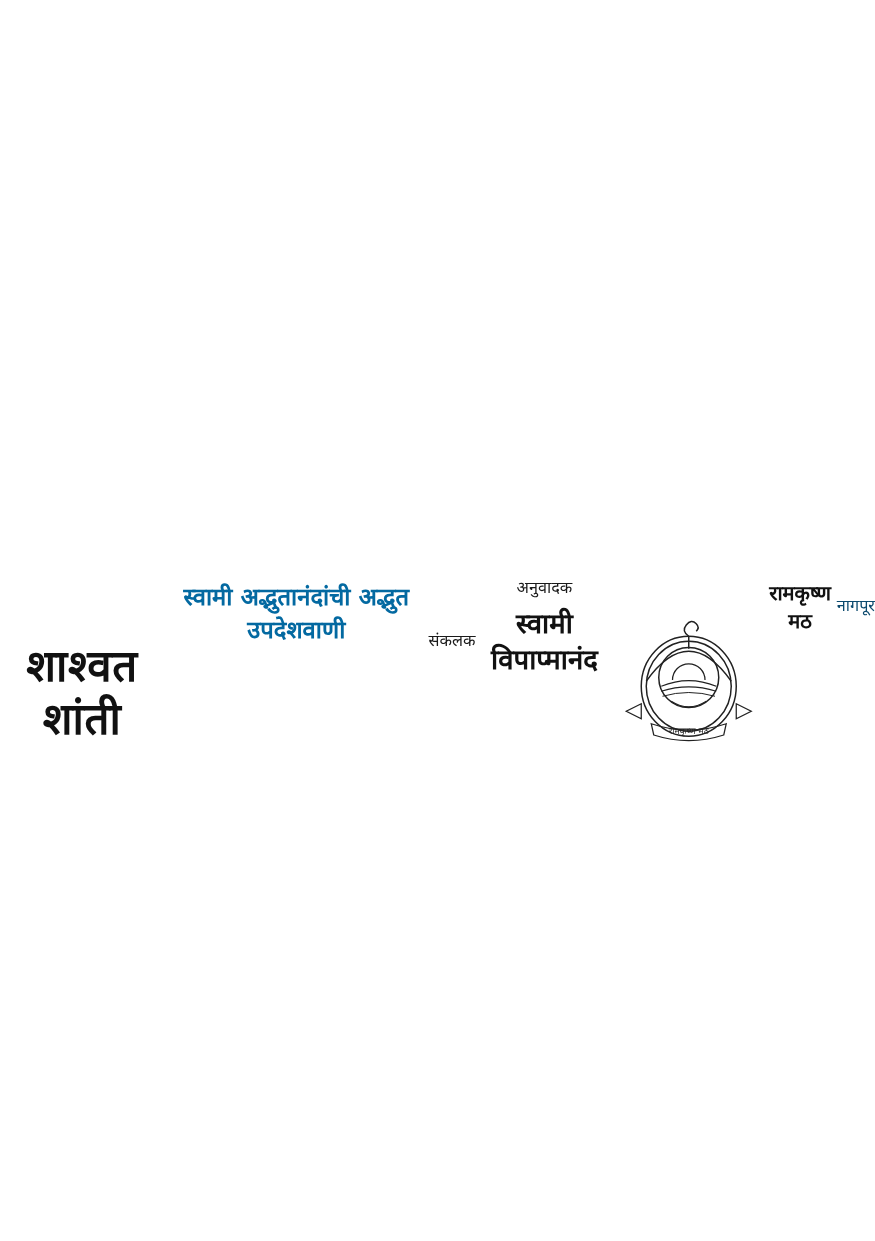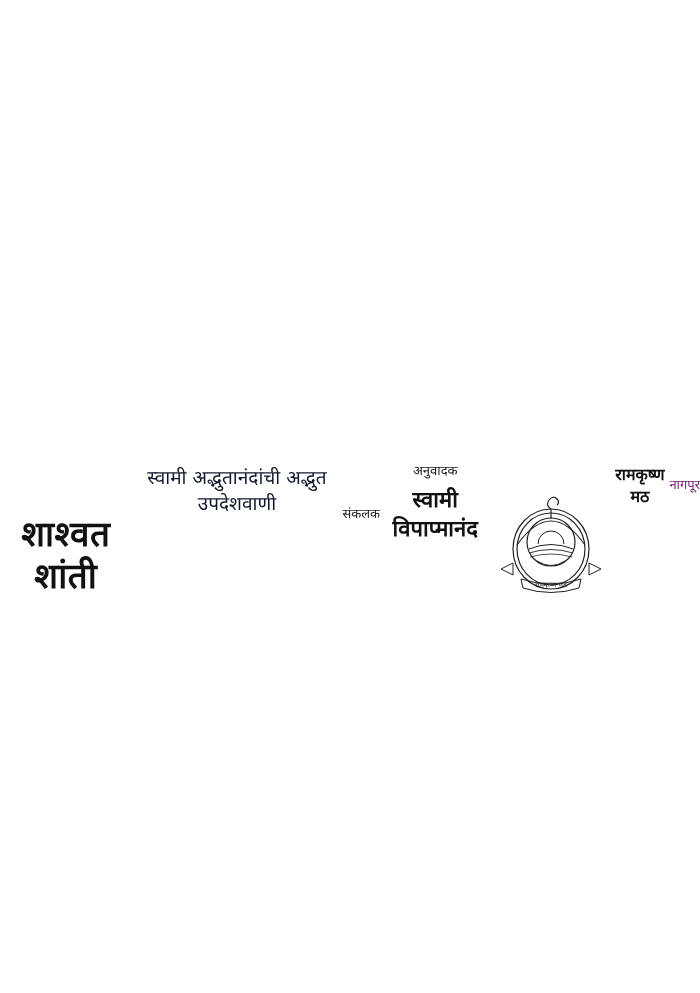--- a/index.html
+++ b/index.html
@@ -28,23 +28,23 @@
     font-size: 35px;
     font-weight: bold;
     letter-spacing: 0.5px;
     line-height: 1.2;
     text-align: center;
     color: #111111;
   }
   .subtitle {
     margin-top: 18px;
     font-size: 19px;
-    font-weight: normal;
+    font-weight: bold;
     text-align: center;
-    color: #0f172a;
+    color: #0369a1;
   }
   .credit-block {
     text-align: center;
   }
   .credit-role {
     font-size: 13px;
     font-weight: normal;
     color: #1a1a1a;
     line-height: 1.3;
   }
@@ -73,21 +73,21 @@
     margin-top: 8px;
     font-size: 16px;
     font-weight: bold;
     text-align: center;
     color: #111111;
   }
   .city {
     margin-top: 6px;
     font-size: 13px;
     text-align: center;
-    color: #701a75;
+    color: #0c4a6e;
   }
 </style>
 </head>
 <body>
 
 <div class="page">
 
   <div class="title">शाश्वत शांती</div>
 
   <div class="subtitle">स्वामी अद्भुतानंदांची अद्भुत उपदेशवाणी</div>

